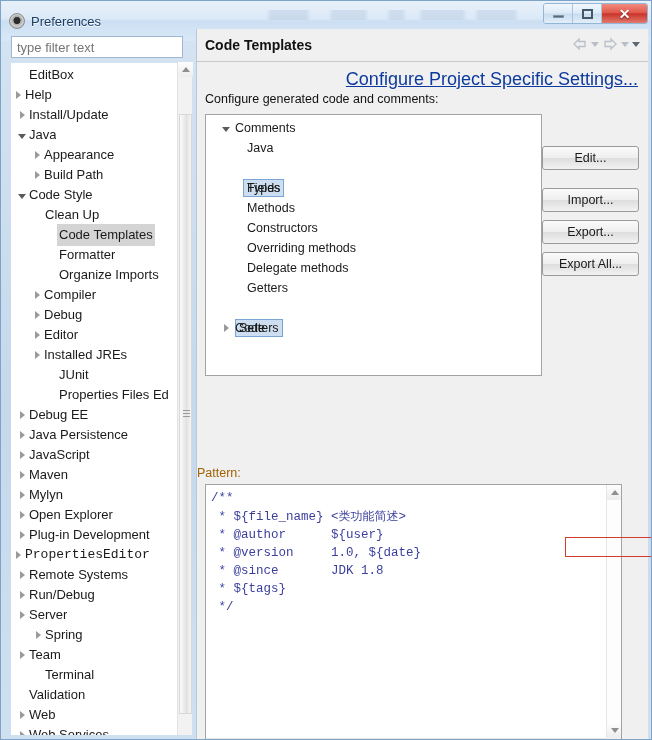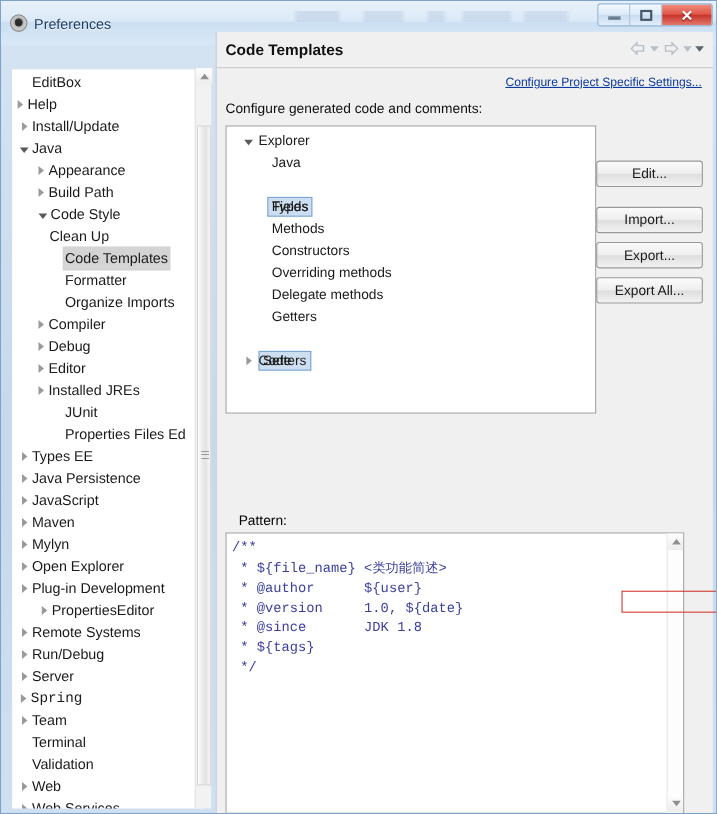--- a/index.html
+++ b/index.html
@@ -216,21 +216,21 @@
     border-top: 5px solid #b9bfc6;
   }
   .nav-chev.dark { border-top-color: #5c6671; }
   #hr-under-header {
     position: absolute; left: 0; top: 32px; width: 100%; height: 1px;
     background: #c8c8c8;
   }
 
   #cfg-link-row {
     position: absolute; right: 10px; top: 40px;
-    font-size: 11px;
+    font-size: 18px;
   }
   #cfg-link {
     color: #0d3a9e; text-decoration: underline; cursor: pointer;
   }
   #cfg-desc {
     position: absolute; left: 8px; top: 63px;
     font-size: 12.5px; color: #111111;
   }
 
   
@@ -268,22 +268,22 @@
     border: 1px solid #9a9a9a;
     border-radius: 3px;
     font-size: 12.5px; color: #1a1a1a;
     display: flex; align-items: center; justify-content: center;
     font-family: "Liberation Sans", sans-serif;
     cursor: default;
   }
 
   
   #pattern-label {
-    position: absolute; left: 20px; top: 437px;
-    font-size: 12.5px; color: #000000;
+    position: absolute; left: 0; top: 437px;
+    font-size: 12.5px; color: #a16207;
   }
   #pattern-box {
     position: absolute; left: 8px; top: 455px;
     width: 417px; height: 270px;
     background: #ffffff;
     border: 1px solid #a3a3a3;
     overflow: hidden;
   }
   #pattern-code {
     position: absolute; left: 5px; top: 4px;
@@ -342,20 +342,21 @@
       </div>
       <div class="cap-btn close">
         <span class="glyph-close">✕</span>
       </div>
     </div>
   </div>
 
   <div id="content">
 
     <div id="left-pane">
+      <input id="filter-box" type="text" placeholder="type filter text" style="">
 
       <div id="tree-wrap">
         <div id="tree">
             <div class="node" style="padding-left: 4px;">
               <span class="twisty"></span>
               <span class="lbl">EditBox</span>
             </div>
             <div class="node" style="padding-left: 0;">
               <span class="twisty">
                 <span class="tw-collapsed"></span>
@@ -379,21 +380,21 @@
                 <span class="tw-collapsed"></span>
               </span>
               <span class="lbl">Appearance</span>
             </div>
             <div class="node" style="padding-left: 19px;">
               <span class="twisty">
                 <span class="tw-collapsed"></span>
               </span>
               <span class="lbl">Build Path</span>
             </div>
-            <div class="node" style="padding-left: 21px;">
+            <div class="node" style="padding-left: 4px;">
               <span class="twisty">
                 <span class="tw-expanded"></span>
               </span>
               <span class="lbl">Code Style</span>
             </div>
             <div class="node" style="padding-left: 20px;">
               <span class="twisty"></span>
               <span class="lbl">Clean Up</span>
             </div>
             <div class="node sel" style="padding-left: 34px;">
@@ -437,21 +438,21 @@
               <span class="lbl">JUnit</span>
             </div>
             <div class="node" style="padding-left: 34px;">
               <span class="twisty"></span>
               <span class="lbl">Properties Files Editor</span>
             </div>
             <div class="node" style="padding-left: 4px;">
               <span class="twisty">
                 <span class="tw-collapsed"></span>
               </span>
-              <span class="lbl">Types EE</span>
+              <span class="lbl">Debug EE</span>
             </div>
             <div class="node" style="padding-left: 4px;">
               <span class="twisty">
                 <span class="tw-collapsed"></span>
               </span>
               <span class="lbl">Java Persistence</span>
             </div>
             <div class="node" style="padding-left: 4px;">
               <span class="twisty">
                 <span class="tw-collapsed"></span>
@@ -475,21 +476,21 @@
                 <span class="tw-collapsed"></span>
               </span>
               <span class="lbl">Open Explorer</span>
             </div>
             <div class="node" style="padding-left: 4px;">
               <span class="twisty">
                 <span class="tw-collapsed"></span>
               </span>
               <span class="lbl">Plug-in Development</span>
             </div>
-            <div class="node" style="padding-left: 22px;">
+            <div class="node" style="padding-left: 0; font-family: Liberation Mono, monospace;">
               <span class="twisty">
                 <span class="tw-collapsed"></span>
               </span>
               <span class="lbl">PropertiesEditor</span>
             </div>
             <div class="node" style="padding-left: 4px;">
               <span class="twisty">
                 <span class="tw-collapsed"></span>
               </span>
               <span class="lbl">Remote Systems</span>
@@ -499,33 +500,33 @@
                 <span class="tw-collapsed"></span>
               </span>
               <span class="lbl">Run/Debug</span>
             </div>
             <div class="node" style="padding-left: 4px;">
               <span class="twisty">
                 <span class="tw-collapsed"></span>
               </span>
               <span class="lbl">Server</span>
             </div>
-            <div class="node" style="padding-left: 3px; font-family: Liberation Mono, monospace;">
+            <div class="node" style="padding-left: 20px;">
               <span class="twisty">
                 <span class="tw-collapsed"></span>
               </span>
               <span class="lbl">Spring</span>
             </div>
             <div class="node" style="padding-left: 4px;">
               <span class="twisty">
                 <span class="tw-collapsed"></span>
               </span>
               <span class="lbl">Team</span>
             </div>
-            <div class="node" style="padding-left: 4px;">
+            <div class="node" style="padding-left: 20px;">
               <span class="twisty"></span>
               <span class="lbl">Terminal</span>
             </div>
             <div class="node" style="padding-left: 4px;">
               <span class="twisty"></span>
               <span class="lbl">Validation</span>
             </div>
             <div class="node" style="padding-left: 4px;">
               <span class="twisty">
                 <span class="tw-collapsed"></span>
@@ -578,21 +579,21 @@
       </div>
 
       <div id="cfg-desc">Configure generated code and comments:</div>
 
       <div id="tmpl-box">
         <div id="tmpl-list">
             <div class="tnode" style="padding-left: 12px;">
               <span class="ttwisty">
                 <span class="tw-expanded"></span>
               </span>
-              <span class="tlabel">Explorer</span>
+              <span class="tlabel">Comments</span>
             </div>
             <div class="tnode indent" style="padding-left: 12px;">
               <span class="tlabel">Java</span>
             </div>
             <div class="tnode indent focus" style="padding-left: 12px;">
               <span class="tlabel">Types</span>
             </div>
             <div class="tnode indent" style="padding-left: 12px;">
               <span class="tlabel">Fields</span>
             </div>

